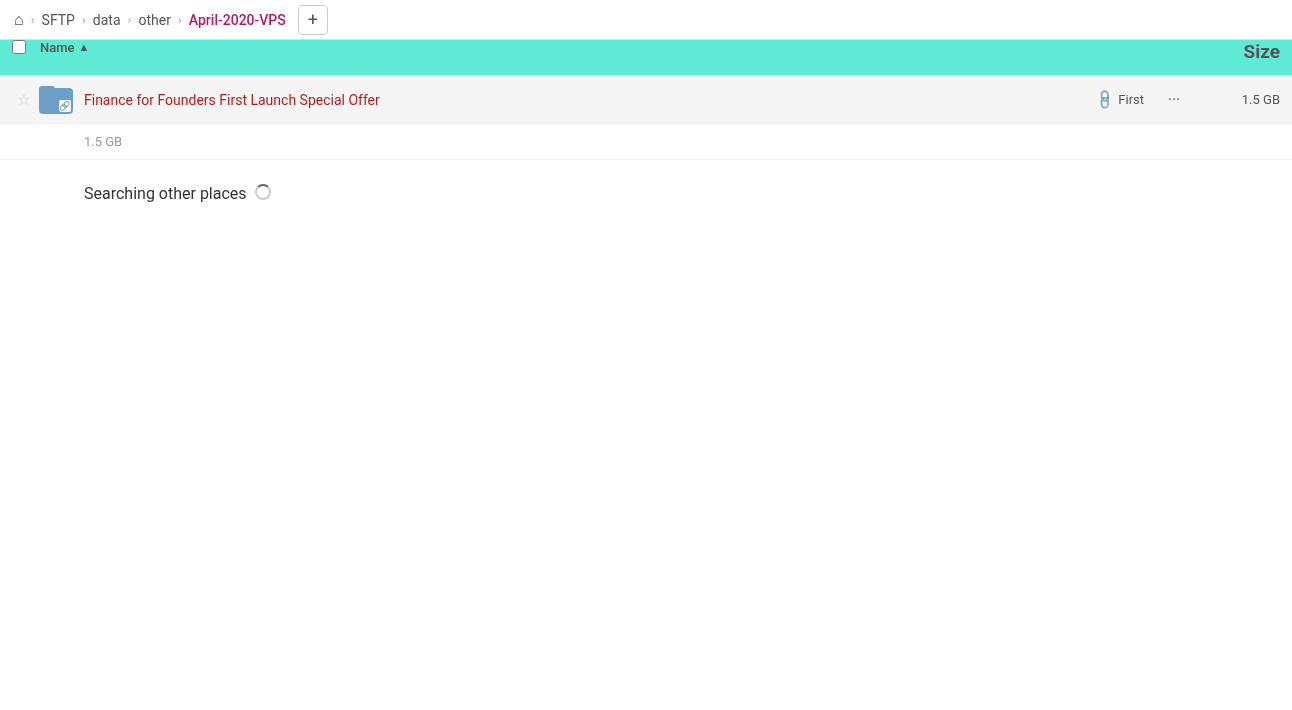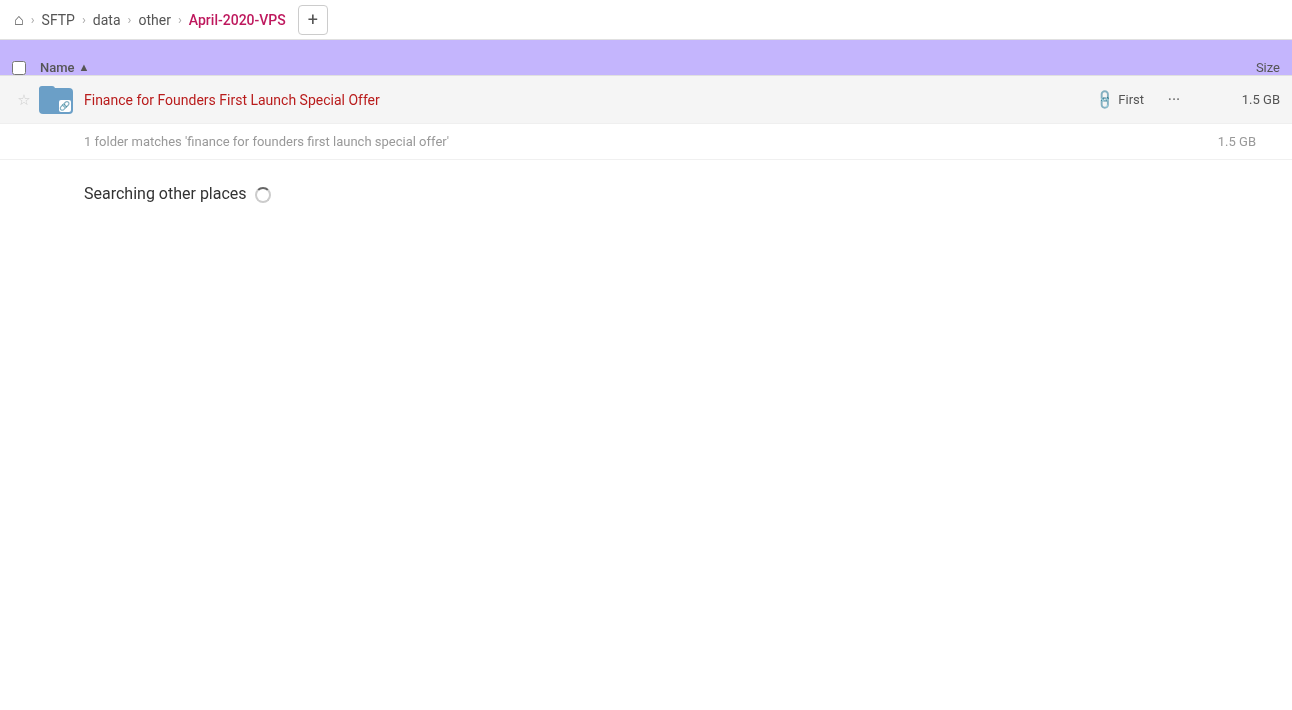--- a/index.html
+++ b/index.html
@@ -61,25 +61,25 @@
       cursor: pointer;
       font-size: 18px;
       color: #555;
       background: #fff;
       margin-left: 6px;
     }
 
     
     .column-header {
       display: flex;
-      align-items: flex-end;
+      align-items: flex-start;
       height: 36px;
       padding: 0 12px;
       border-bottom: 1px solid #e0e0e0;
-      background: #c4b5fd;
+      background: #5eead4;
     }
 
     .col-checkbox {
       width: 28px;
       display: flex;
       align-items: center;
     }
 
     .col-name {
       flex: 1;
@@ -88,23 +88,23 @@
       gap: 4px;
       font-size: 13px;
       color: #555;
       font-weight: 500;
       cursor: pointer;
     }
 
     .col-size {
       width: 80px;
       text-align: right;
-      font-size: 13px;
-      color: #555;
-      font-weight: 400;
+      font-size: 19px;
+      color: #555;
+      font-weight: 700;
     }
 
     .sort-arrow {
       font-size: 11px;
       color: #555;
     }
 
     
     .file-row {
       display: flex;
@@ -224,21 +224,21 @@
       padding: 10px 36px 10px 84px;
       font-size: 13px;
       color: #999;
       border-bottom: 1px solid #f0f0f0;
     }
 
     
     .searching-section {
       padding: 24px 84px;
       display: flex;
-      align-items: flex-end;
+      align-items: flex-start;
       gap: 8px;
     }
 
     .searching-text {
       font-size: 16px;
       color: #333;
       font-weight: 400;
     }
 
     .spinner {
@@ -317,20 +317,19 @@
     <span class="link-icon">🔗</span>
     <span>First</span>
   </div>
   <div class="row-more">
     <span>···</span>
   </div>
   <div class="row-size">1.5 GB</div>
 </div>
 
 <div class="search-info">
-  <span>1 folder matches 'finance for founders first launch special offer'</span>
   <span>1.5 GB</span>
 </div>
 
 <div class="searching-section">
   <span class="searching-text">Searching other places</span>
   <div class="spinner"></div>
 </div>
 
 </body></html>

